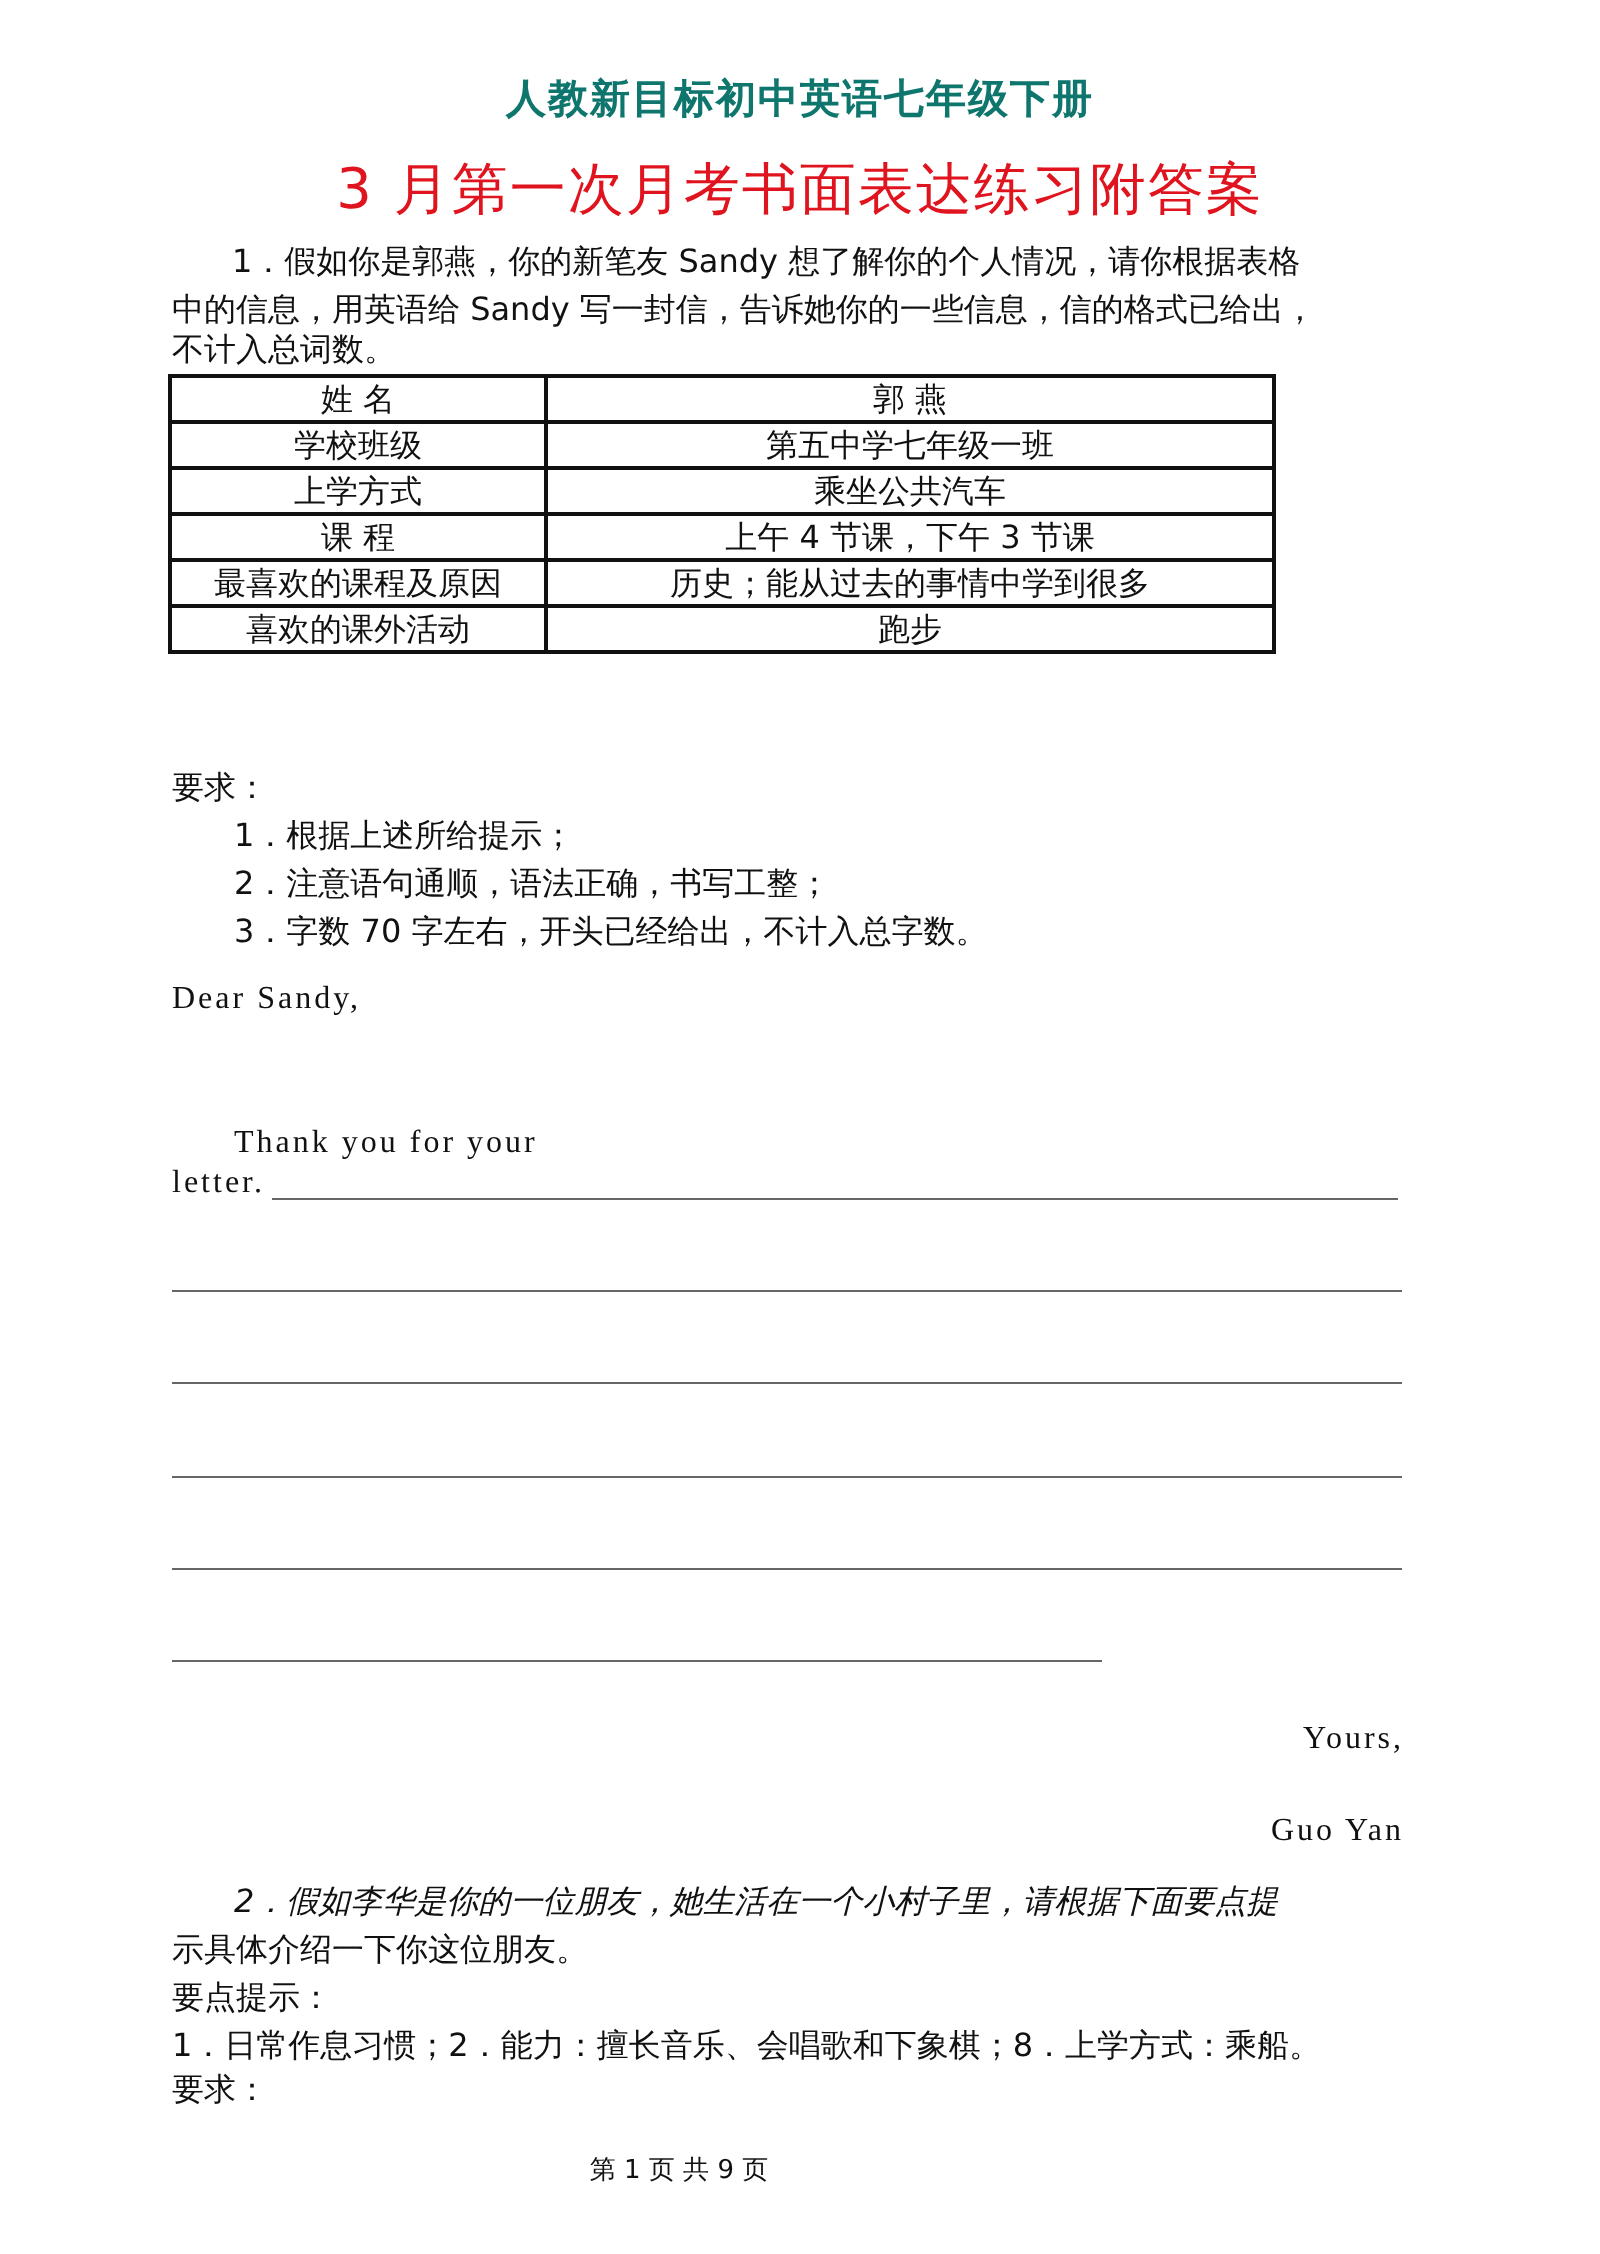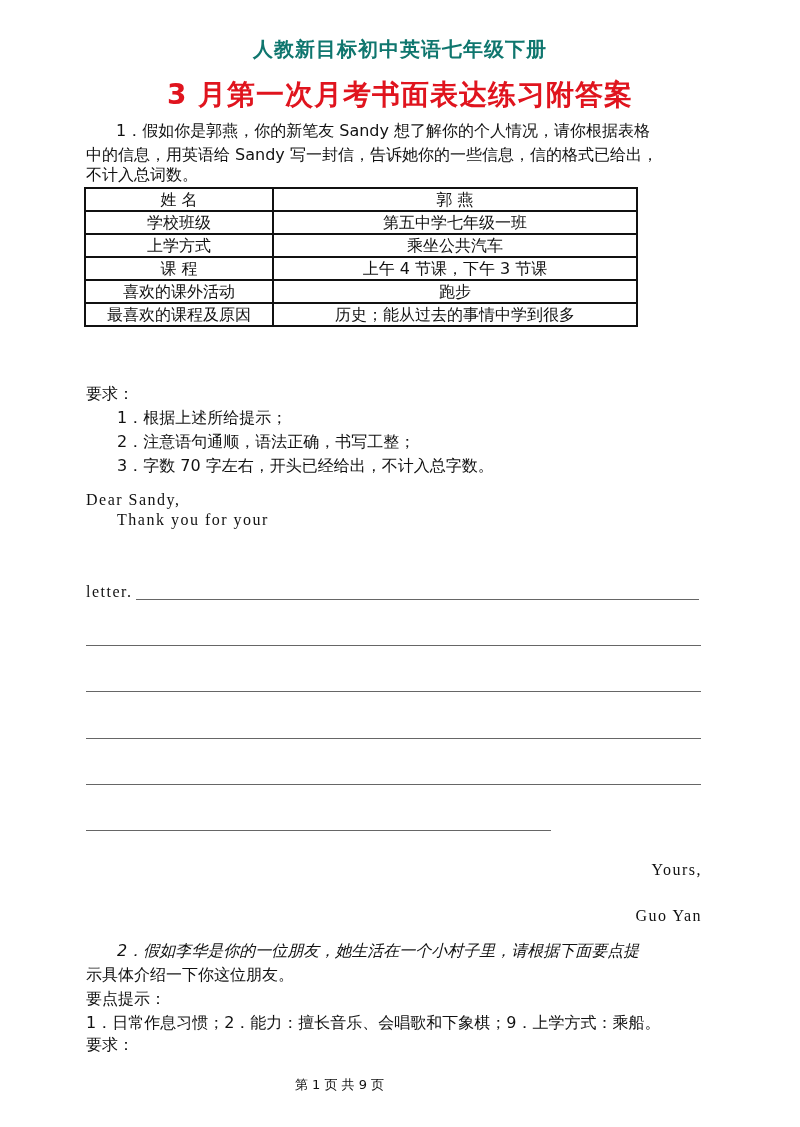--- a/index.html
+++ b/index.html
@@ -2,21 +2,21 @@
 <html><head>
 <meta charset="utf-8">
 <style>
   html, body { margin: 0; padding: 0; background: #ffffff; }
   body { width: 800px; height: 1127px; position: relative; overflow: hidden;
          font-family: "DejaVu Sans", sans-serif; color: #111; }
   .abs { position: absolute; }
   .title1 { left: 0; width: 800px; top: 36px; text-align: center; color: #0f766e;
             font-size: 20px; font-weight: bold; letter-spacing: 1px; }
   .title2 { left: 0; width: 800px; top: 76px; text-align: center; color: #e0141e;
-            font-size: 28px; font-weight: bold; letter-spacing: 1px; }
+            font-size: 28px; font-weight: normal; letter-spacing: 1px; }
   .para { font-size: 16px; line-height: 24px; }
   .serif { font-family: "Liberation Serif", serif; letter-spacing: 1.5px; }
   table.info { position: absolute; left: 84px; top: 187px; border-collapse: collapse;
                width: 554px; font-size: 16px; }
   table.info td { border: 2px solid #111; text-align: center; padding: 0; height: 21px; line-height: 21px; }
   table.info td.c1 { width: 186px; }
   table.info tr.tall td { height: 44px; }
   .line { position: absolute; height: 0; border-top: 1.5px solid #666; }
   .footer { left: 0; width: 679px; top: 1076px; text-align: center; font-size: 13px; }
 </style>
@@ -42,48 +42,48 @@
       </tr>
   <tr>
         <td class="c1">上学方式</td>
         <td>乘坐公共汽车</td>
       </tr>
   <tr>
         <td class="c1">课 程</td>
         <td>上午 4 节课，下午 3 节课</td>
       </tr>
   <tr>
+        <td class="c1">最喜欢的课程及原因</td>
+        <td>历史；能从过去的事情中学到很多</td>
+      </tr>
+  <tr>
         <td class="c1">喜欢的课外活动</td>
         <td>跑步</td>
-      </tr>
-  <tr>
-        <td class="c1">最喜欢的课程及原因</td>
-        <td>历史；能从过去的事情中学到很多</td>
       </tr>
 </tbody>
   </table>
 
 <div class="abs para" style="left:86px; top:382px;">要求：</div>
 <div class="abs para" style="left:117px; top:406px;">1．根据上述所给提示；</div>
 <div class="abs para" style="left:117px; top:430px;">2．注意语句通顺，语法正确，书写工整；</div>
 <div class="abs para" style="left:117px; top:454px;">3．字数 70 字左右，开头已经给出，不计入总字数。</div>
 
 <div class="abs para serif" style="left:86px; top:488px;">Dear Sandy,</div>
-<div class="abs para serif" style="left:117px; top:508px;">Thank you for your</div>
+<div class="abs para serif" style="left:117px; top:560px;">Thank you for your</div>
 <div class="abs para serif" style="left:86px; top:580px;">letter.</div>
 
 <div class="line" style="left:136px; top:599px; width:563px;"></div>
 <div class="line" style="left:86px; top:645px; width:615px;"></div>
 <div class="line" style="left:86px; top:691px; width:615px;"></div>
 <div class="line" style="left:86px; top:738px; width:615px;"></div>
 <div class="line" style="left:86px; top:784px; width:615px;"></div>
 <div class="line" style="left:86px; top:830px; width:465px;"></div>
 
 <div class="abs para serif" style="right:98px; top:858px;">Yours,</div>
 <div class="abs para serif" style="right:98px; top:904px;">Guo Yan</div>
 
 <div class="abs para" style="left:117px; top:939px;font-style:italic;">2．假如李华是你的一位朋友，她生活在一个小村子里，请根据下面要点提</div>
 <div class="abs para" style="left:86px; top:963px;">示具体介绍一下你这位朋友。</div>
 <div class="abs para" style="left:86px; top:987px;">要点提示：</div>
-<div class="abs para" style="left:86px; top:1011px;">1．日常作息习惯；2．能力：擅长音乐、会唱歌和下象棋；9．上学方式：乘船。</div>
+<div class="abs para" style="left:86px; top:1011px;">1．日常作息习惯；2．能力：擅长音乐、会唱歌和下象棋；8．上学方式：乘船。</div>
 <div class="abs para" style="left:86px; top:1033px;">要求：</div>
 
 <div class="abs footer">第 1 页 共 9 页</div>
 
 </body></html>

